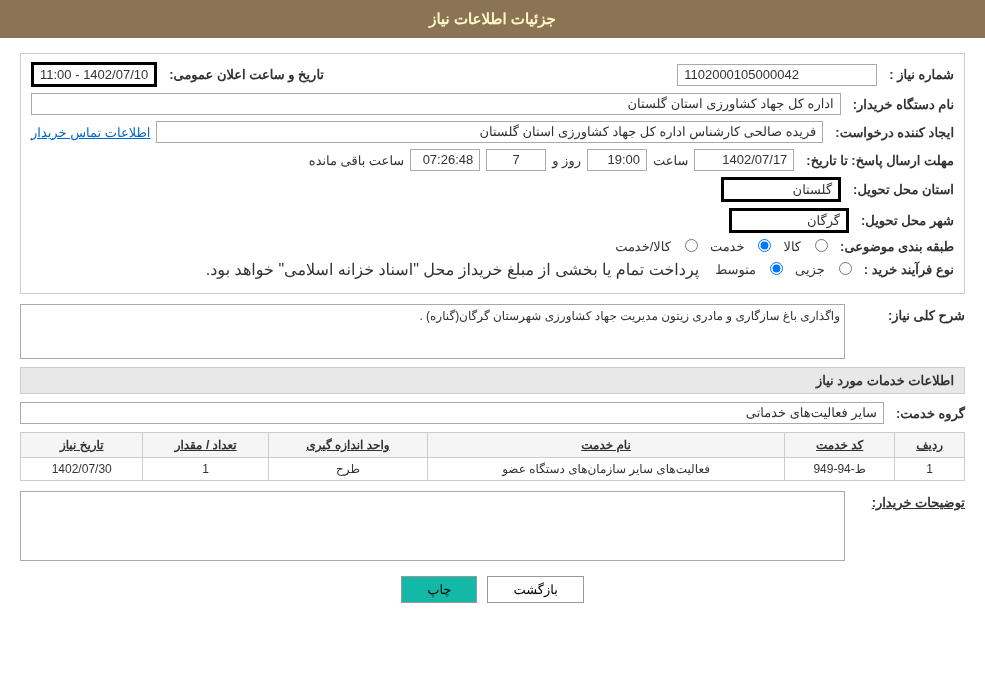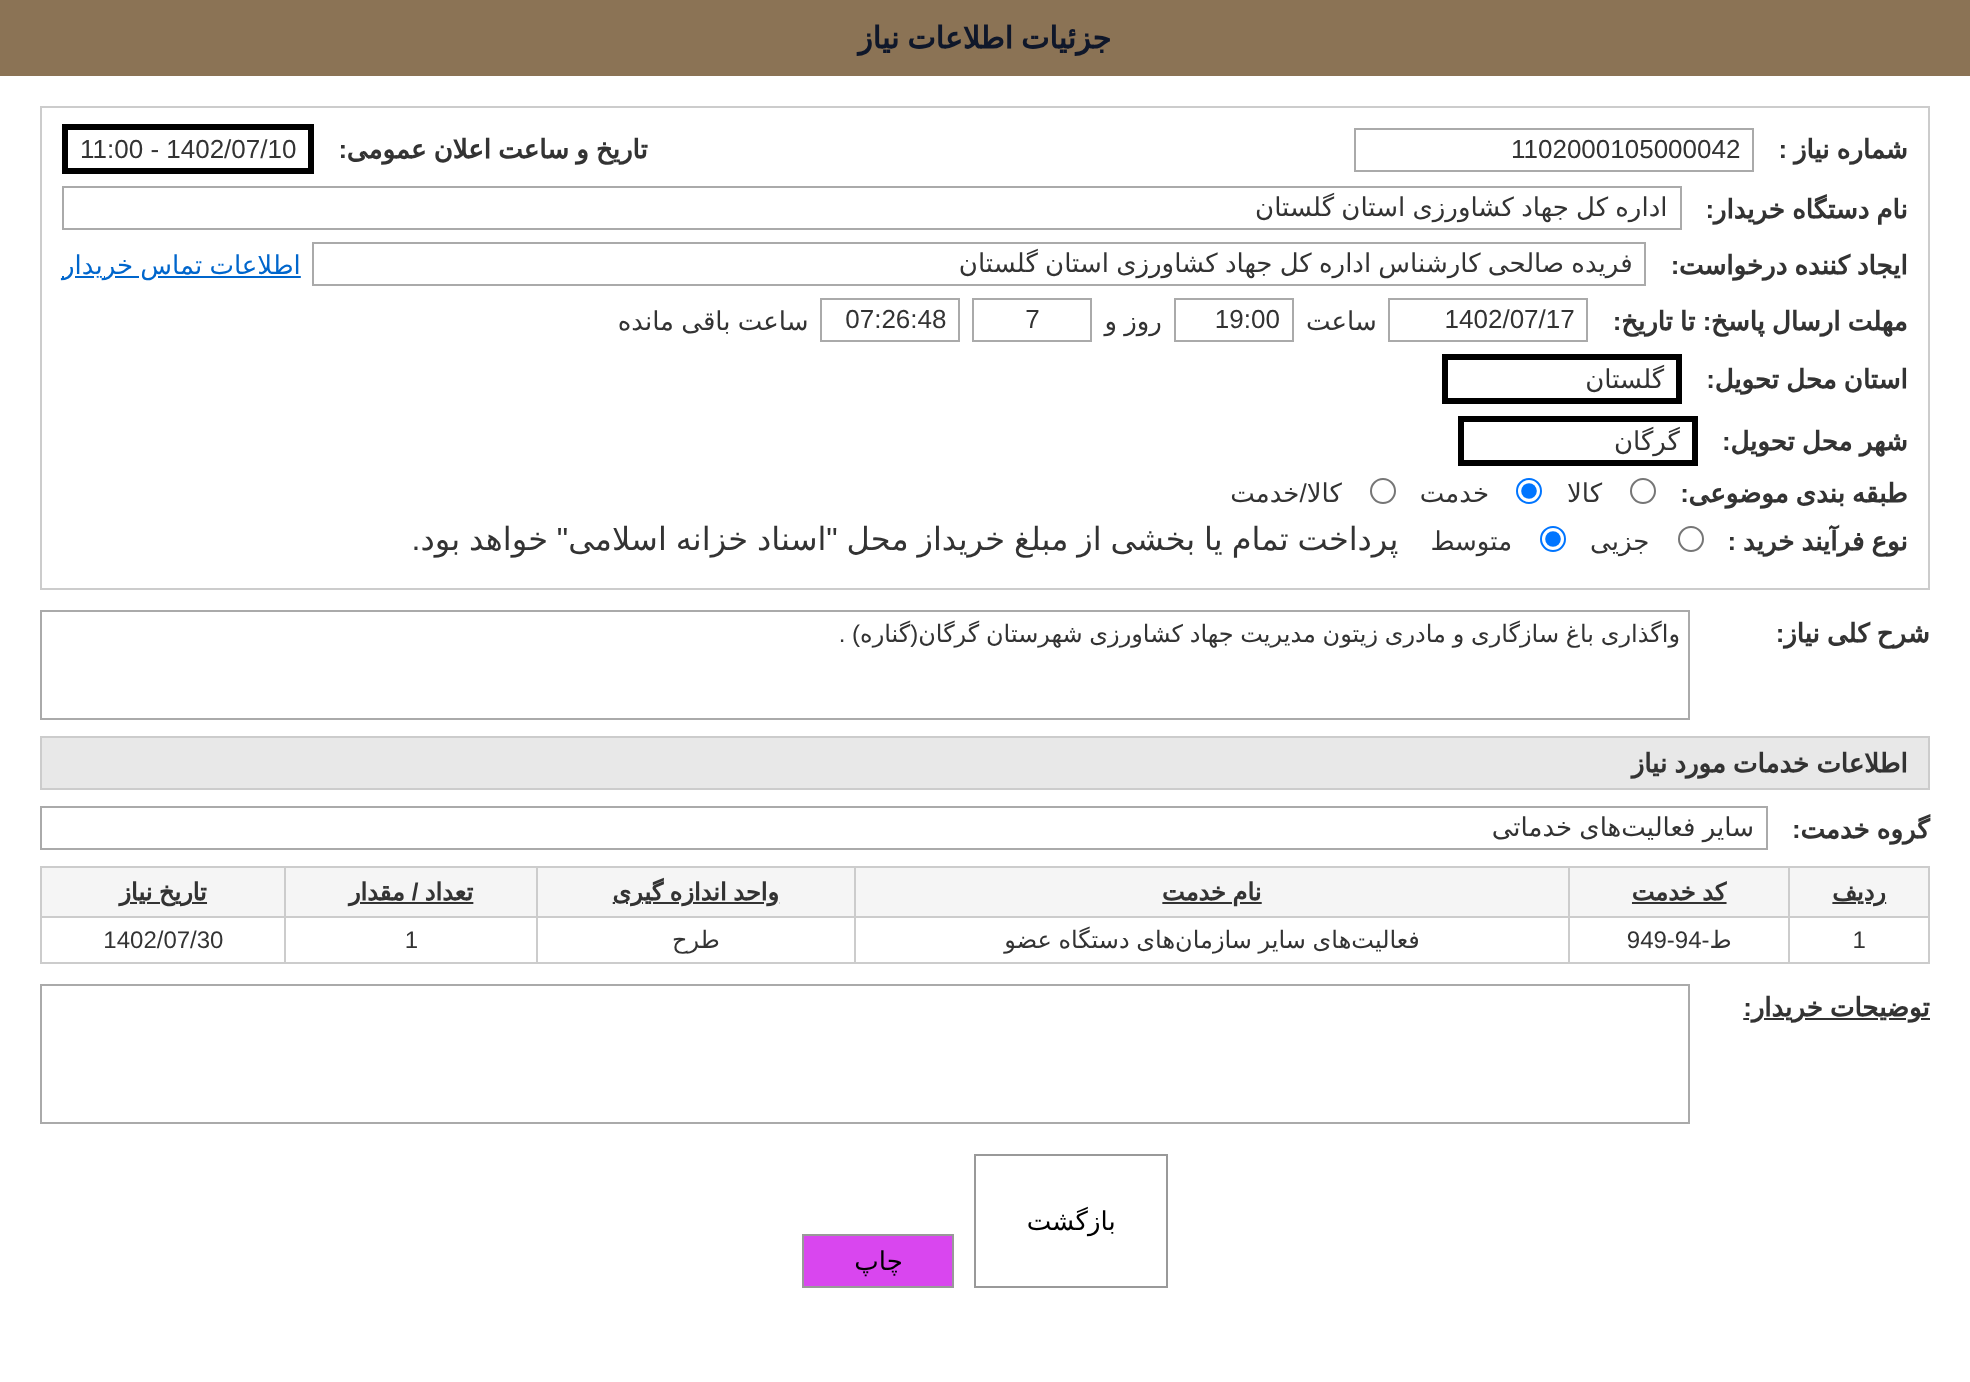--- a/index.html
+++ b/index.html
@@ -11,21 +11,21 @@
       color: #333;
     }
     .page-wrapper {
       max-width: 985px;
       margin: 0 auto;
       background: #fff;
       min-height: 691px;
     }
     .header-bar {
       background: #8B7355;
-      color: #0f172a;
+      color: #fef9c3;
       text-align: center;
       padding: 10px 15px;
       font-size: 15px;
       font-weight: bold;
     }
     .content {
       padding: 15px 20px;
     }
     .form-section {
       border: 1px solid #ccc;
@@ -88,22 +88,21 @@
     }
     .btn {
       padding: 5px 25px;
       font-size: 13px;
       cursor: pointer;
       border: 1px solid #999;
       background: #f5f5f5;
       font-family: Tahoma, Arial, sans-serif;
     }
     .btn-print {
-      background: #d946ef;
-      margin-top: 40px;
+      background: #14b8a6;
     }
     .btn-back {
       background: #fff;
     }
     .small-box {
       border: 1px solid #aaa;
       background: #fff;
       padding: 2px 6px;
       min-height: 22px;
     }
@@ -113,21 +112,21 @@
       gap: 6px;
       margin-bottom: 6px;
     }
     .flex-spacer { flex: 1; }
     .number-box {
       border: 1px solid #aaa;
       background: #fff;
       padding: 2px 6px;
       min-width: 200px;
       min-height: 22px;
-      text-align: right;
+      text-align: left;
     }
     .wide-box {
       border: 1px solid #aaa;
       background: #fff;
       padding: 2px 6px;
       flex: 1;
       min-height: 22px;
     }
     .medium-box {
       border: 3px solid #000000;

